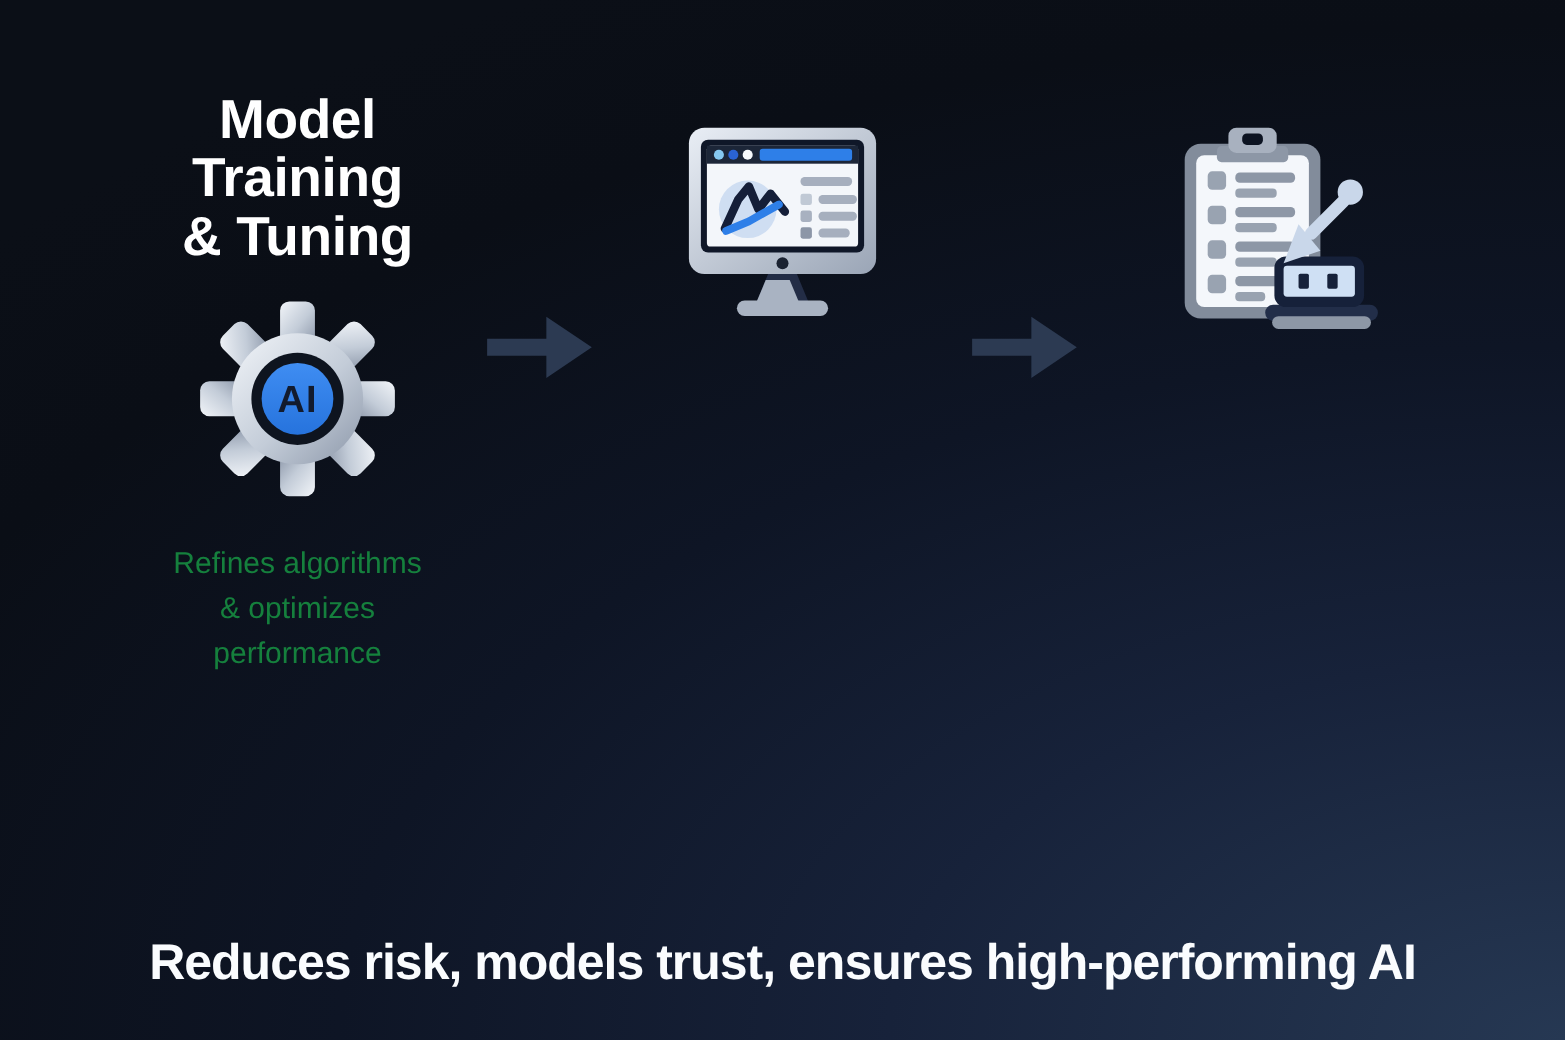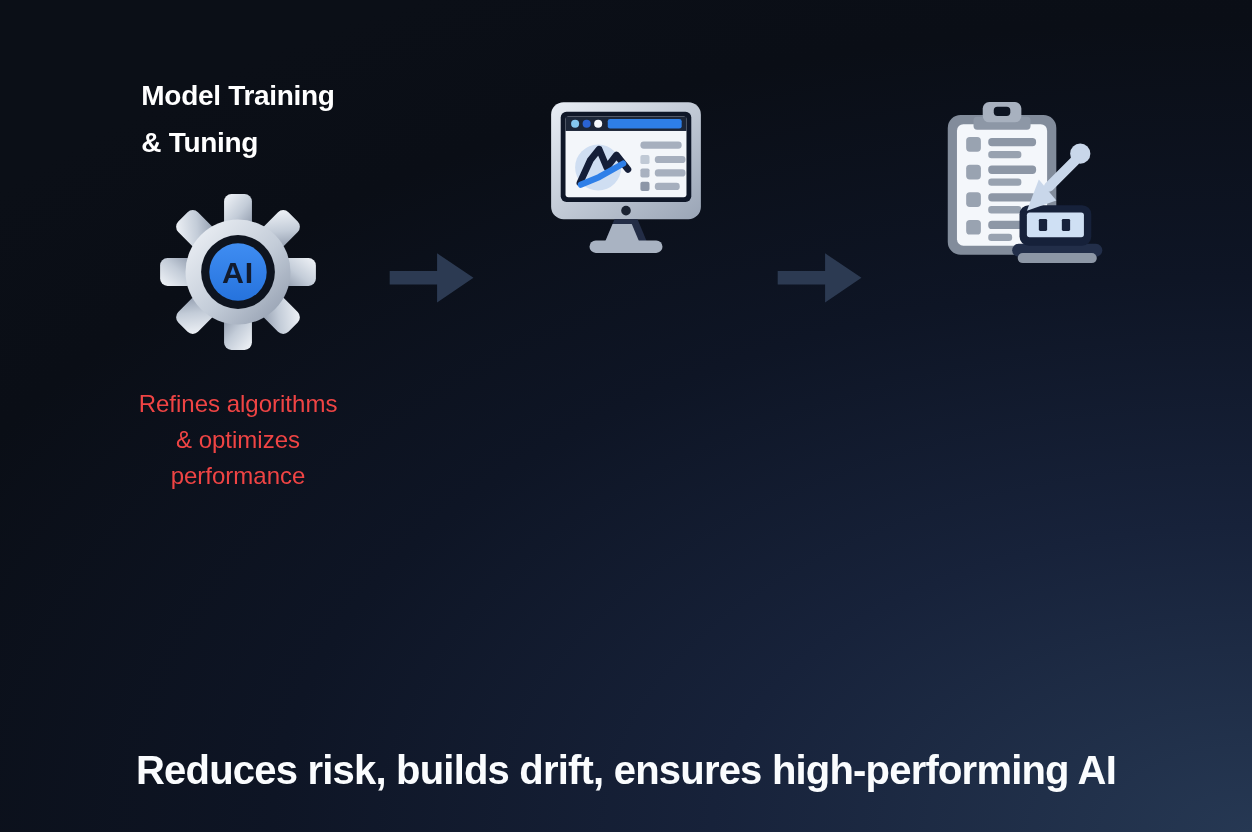--- a/index.html
+++ b/index.html
@@ -9,27 +9,27 @@
     background: radial-gradient(135% 115% at 100% 100%,
       #263853 0%, #17223a 32%, #0e1525 58%, #0a0e16 85%, #0b0f17 100%);
     position: relative;
   }
   .flow-row {
     position: absolute; top: 72px; left: 0; width: 1252px;
     display: flex; justify-content: center; align-items: flex-start;
   }
   .column { width: 300px; display: flex; flex-direction: column; align-items: center; }
   .col-heading {
-    color: #ffffff; font-size: 28px; font-weight: 700; line-height: 47px;
-    white-space: pre-line; letter-spacing: -0.3px;
+    color: #ffffff; font-size: 44px; font-weight: 700; line-height: 47px;
+    text-align: center; white-space: pre-line; letter-spacing: -0.3px;
     min-height: 94px;
   }
   .icon-wrap { height: 178px; margin-top: 24px; display: flex; align-items: flex-start; justify-content: center; }
   .col-desc {
-    margin-top: 18px; color: #ef4444; font-size: 24px; line-height: 36px;
+    margin-top: 18px; color: #15803d; font-size: 24px; line-height: 36px;
     text-align: center; white-space: pre-line;
   }
   .flow-arrow { width: 88px; margin-top: 168px; display: flex; justify-content: center; }
   .footer-headline {
     position: absolute; left: 0; top: 748px; width: 1252px;
     text-align: center; color: #fafcfe; font-size: 40px; font-weight: 700;
     letter-spacing: -0.8px;
   }
   svg { display: block; }
   .gear-ai-label {
@@ -162,13 +162,13 @@
           <circle cx="172" cy="62" r="11" fill="#c9d7ea"></circle>
           <line x1="166" y1="70" x2="138" y2="98" stroke="#c9d7ea" stroke-width="11" stroke-linecap="round"></line>
           <polygon points="114,124 146,113 127,90" fill="#c9d7ea"></polygon>
         </g>
       </svg>
     </div>
   </div>
 
 </div>
 
-<div class="footer-headline">Reduces risk, builds drift, ensures high-performing AI</div>
+<div class="footer-headline">Reduces risk, models trust, ensures high-performing AI</div>
 
 </body></html>

